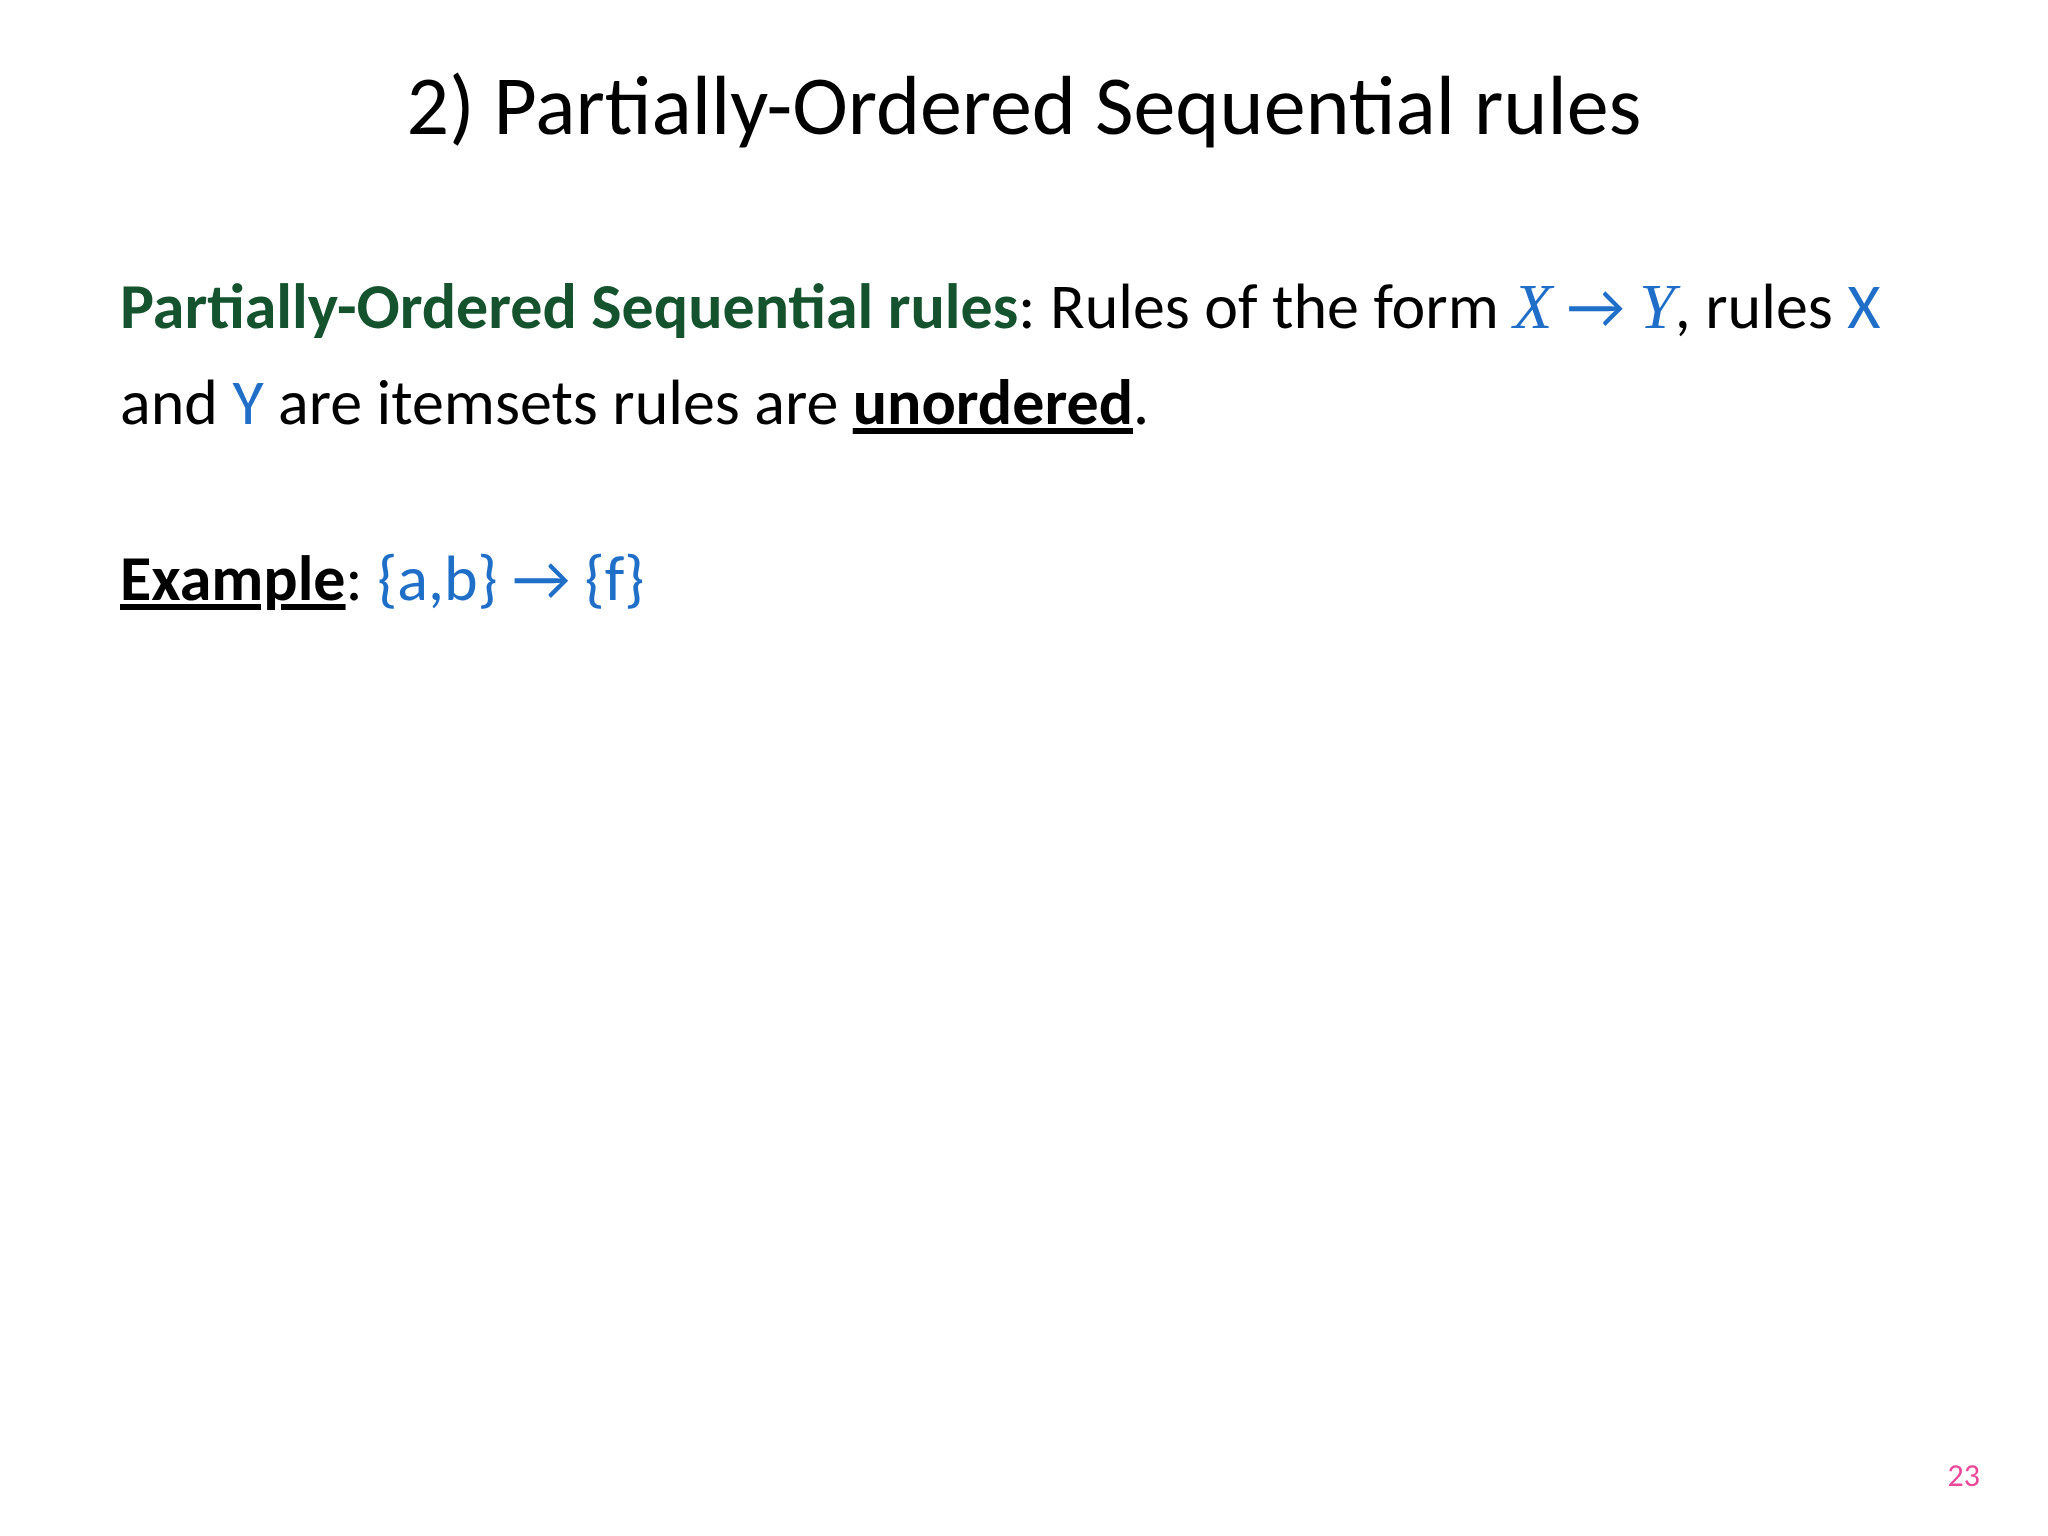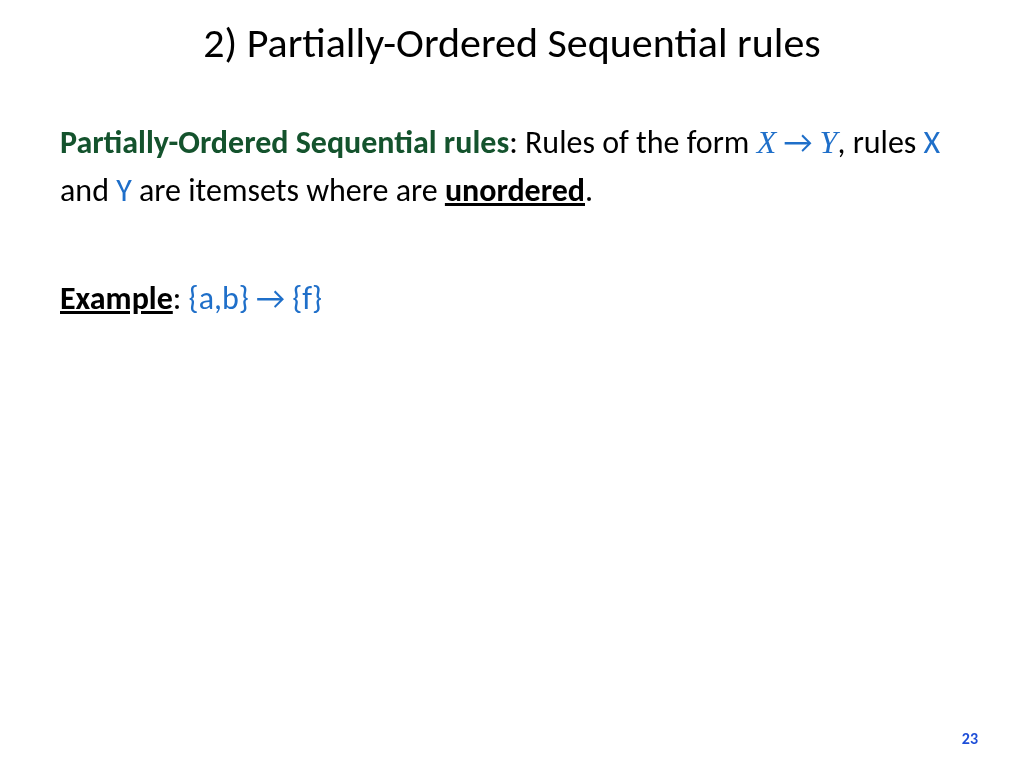--- a/index.html
+++ b/index.html
@@ -6,21 +6,21 @@
     margin: 0;
     padding: 0;
     width: 1024px;
     height: 768px;
     background: white;
     font-family: Calibri, Arial, sans-serif;
     position: relative;
     overflow: hidden;
   }
   .slide {
-    padding: 17px 60px;
+    padding: 28px 60px;
   }
   .title {
     font-size: 42px;
     font-weight: normal;
     text-align: center;
     margin: 0 0 50px 0;
     color: #000;
   }
   .body-text {
     font-size: 32px;
@@ -36,39 +36,39 @@
   }
   .italic-math {
     font-style: italic;
     font-family: 'Cambria Math', 'Times New Roman', serif;
   }
   .bold {
     font-weight: bold;
     text-decoration: underline;
   }
   .example-block {
-    margin-top: 60px;
+    margin-top: 40px;
   }
   .page-number {
     position: absolute;
     bottom: 20px;
-    right: 46px;
+    right: 34px;
     font-size: 16px;
-    font-weight: bold;
-    color: #1d4ed8;
+    font-weight: normal;
+    color: #ec4899;
   }
 </style>
 </head>
 <body>
 
 <div class="slide">
   <h1 class="title">2) Partially-Ordered Sequential rules</h1>
 
   <div class="body-text">
-    <span class="green-bold">Partially-Ordered Sequential rules</span><span>: Rules of the form </span><span class="blue italic-math">X</span><span class="blue"> → </span><span class="blue italic-math">Y</span><span>, rules </span><span class="blue">X</span><span> and </span><span class="blue">Y</span><span> are itemsets where are </span><span class="bold">unordered</span><span>.</span>
+    <span class="green-bold">Partially-Ordered Sequential rules</span><span>: Rules of the form </span><span class="blue italic-math">X</span><span class="blue"> → </span><span class="blue italic-math">Y</span><span>, rules </span><span class="blue">X</span><span> and </span><span class="blue">Y</span><span> are itemsets rules are </span><span class="bold">unordered</span><span>.</span>
   </div>
 
   <div class="body-text example-block">
     <span class="bold">Example</span><span>:  </span><span class="blue">{a,b} → {f}</span>
   </div>
 </div>
 
 <div class="page-number">23</div>
 
 </body></html>

